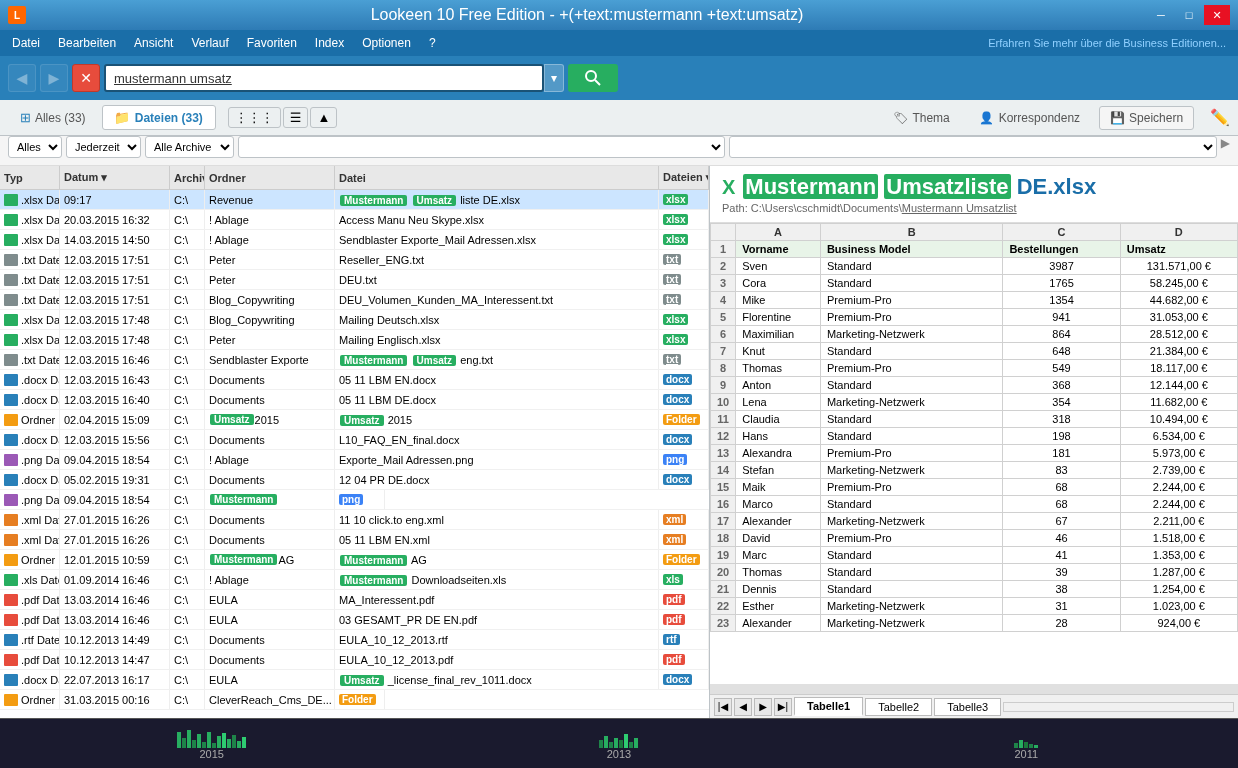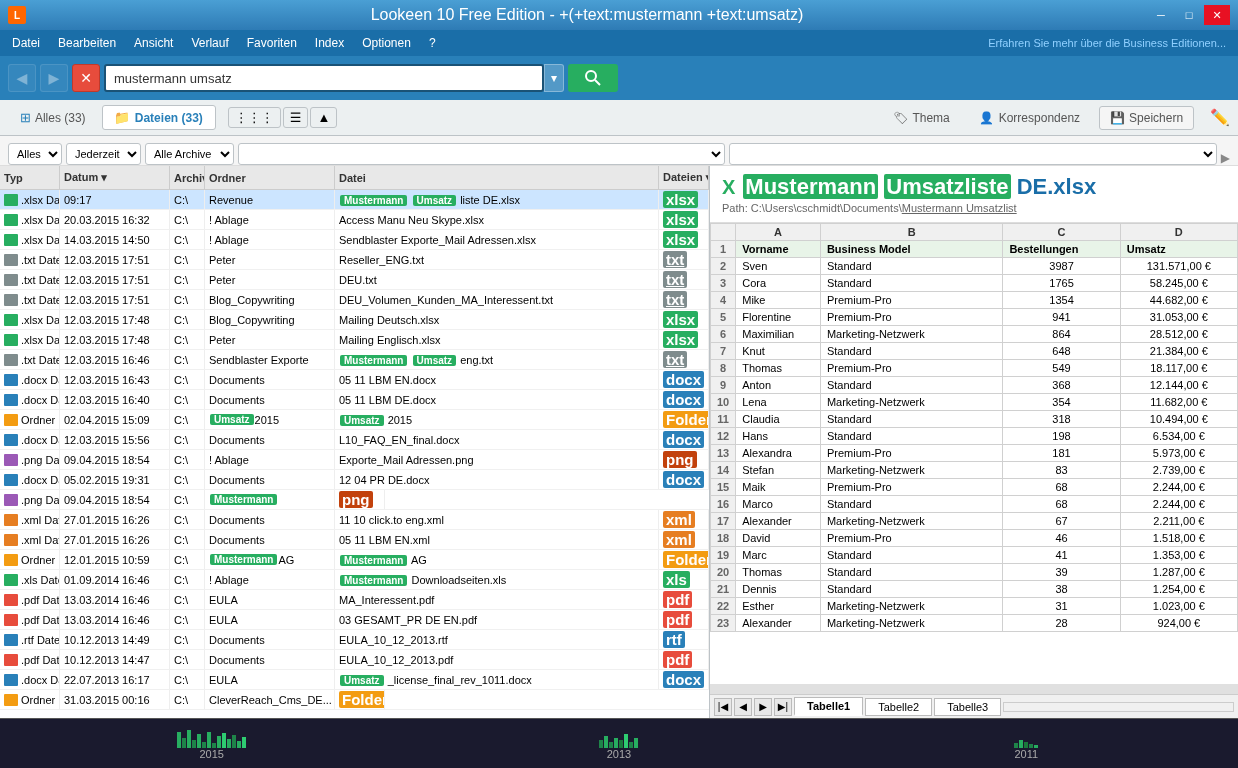--- a/index.html
+++ b/index.html
@@ -14,36 +14,36 @@
     
     #menu-bar { background: #1a6ea8; height: 26px; display: flex; align-items: center; padding: 0 4px; gap: 2px; justify-content: space-between; }
     #menu-bar .menu-left { display: flex; gap: 2px; }
     #menu-bar .menu-item { color: white; padding: 3px 8px; cursor: pointer; font-size: 12px; border-radius: 2px; }
     #menu-bar .menu-right { color: #90d0ff; font-size: 11px; cursor: pointer; padding-right: 8px; }
 
     
     #toolbar { background: #2980b9; height: 44px; display: flex; align-items: center; padding: 4px 8px; gap: 4px; }
     #toolbar .nav-btn { width: 28px; height: 28px; background: rgba(255,255,255,0.15); border: 1px solid rgba(255,255,255,0.3); border-radius: 3px; color: white; font-size: 14px; cursor: pointer; display: flex; align-items: center; justify-content: center; }
     #toolbar .nav-btn.disabled { opacity: 0.4; cursor: default; }
-    #search-box { flex: 1; max-width: 440px; height: 28px; border: 2px solid #1a5276; border-radius: 3px; padding: 0 8px; font-size: 13px; background: white; color: #333; }
+    #search-box { flex: 1; max-width: 440px; height: 28px; border: 2px solid #1a5276; border-radius: 3px; padding: 0 8px; font-size: 13px; background: white; color: #333; text-decoration: underline; }
     #toolbar .dropdown-arrow { width: 20px; height: 28px; background: rgba(255,255,255,0.2); border: 1px solid rgba(255,255,255,0.3); border-radius: 0 3px 3px 0; color: white; cursor: pointer; display: flex; align-items: center; justify-content: center; margin-left: -4px; }
     #search-btn { width: 50px; height: 28px; background: #27ae60; border: none; border-radius: 3px; color: white; font-size: 16px; cursor: pointer; display: flex; align-items: center; justify-content: center; }
 
     
     #tabs-row { background: #ecf0f1; height: 36px; display: flex; align-items: center; padding: 0 8px; border-bottom: 1px solid #bdc3c7; justify-content: space-between; }
     #tabs-row .tabs-left { display: flex; align-items: center; gap: 4px; }
     #tabs-row .tab { display: flex; align-items: center; gap: 4px; padding: 4px 12px; cursor: pointer; border-radius: 3px; font-size: 12px; color: #555; }
     #tabs-row .tab.active { background: white; border: 1px solid #bdc3c7; color: #2980b9; font-weight: 600; }
     #tabs-row .tabs-right { display: flex; align-items: center; gap: 8px; }
     #tabs-row .right-btn { display: flex; align-items: center; gap: 4px; padding: 4px 10px; cursor: pointer; color: #555; border: 1px solid transparent; border-radius: 3px; }
     #tabs-row .save-btn { border: 1px solid #bdc3c7; background: #f5f5f5; }
     #tabs-row .edit-icon { margin-left: 8px; color: #2980b9; cursor: pointer; }
 
     
-    #filter-row { background: #f5f5f5; height: 30px; display: flex; align-items: flex-end; padding: 0 8px; gap: 4px; border-bottom: 1px solid #ddd; }
+    #filter-row { background: #f5f5f5; height: 30px; display: flex; align-items: flex-start; padding: 0 8px; gap: 4px; border-bottom: 1px solid #ddd; }
     #filter-row select { height: 22px; border: 1px solid #bdc3c7; border-radius: 3px; padding: 0 4px; font-size: 11px; background: white; }
 
     
     #main { display: flex; height: calc(768px - 30px - 26px - 44px - 36px - 30px - 50px); }
 
     
     #file-list { width: 710px; min-width: 710px; display: flex; flex-direction: column; border-right: 1px solid #bdc3c7; background: white; }
     #file-list-header { display: flex; align-items: center; background: #e8e8e8; border-bottom: 1px solid #ccc; height: 24px; font-size: 11px; font-weight: 600; color: #333; flex-shrink: 0; }
     #file-list-header .col { padding: 0 4px; border-right: 1px solid #ccc; height: 100%; display: flex; align-items: center; overflow: hidden; white-space: nowrap; }
     #file-list-body { overflow-y: auto; flex: 1; }
@@ -51,26 +51,26 @@
     .file-row.selected { background: #cce5ff; }
     .file-row .col { padding: 0 4px; overflow: hidden; white-space: nowrap; text-overflow: ellipsis; border-right: 1px solid #eee; height: 100%; display: flex; align-items: center; }
     .col-type { width: 60px; min-width: 60px; }
     .col-date { width: 110px; min-width: 110px; }
     .col-arch { width: 35px; min-width: 35px; }
     .col-folder { width: 130px; min-width: 130px; }
     .col-file { width: 220px; min-width: 220px; flex: 1; }
     .col-ext { width: 50px; min-width: 50px; }
     .badge { display: inline-block; padding: 0 4px; border-radius: 2px; font-size: 10px; font-weight: 600; margin: 0 1px; }
     .badge-green { background: #27ae60; color: white; }
-    .ext-badge { display: inline-block; padding: 0 3px; border-radius: 2px; font-size: 15px; font-weight: 600; }
+    .ext-badge { display: inline-block; padding: 0 3px; border-radius: 2px; font-size: 10px; font-weight: 600; }
     .ext-xlsx { background: #27ae60; color: white; }
     .ext-txt { background: #7f8c8d; color: white; text-decoration: underline; }
     .ext-docx { background: #2980b9; color: white; }
     .ext-pdf { background: #e74c3c; color: white; }
-    .ext-png { background: #c2410c; color: white; }
+    .ext-png { background: #3b82f6; color: white; }
     .ext-xml { background: #e67e22; color: white; }
     .ext-folder { background: #f39c12; color: white; }
 
     
     #preview-pane { flex: 1; background: white; display: flex; flex-direction: column; overflow: hidden; }
     #preview-header { padding: 8px 12px; border-bottom: 1px solid #ddd; }
     #preview-title { font-size: 22px; font-weight: bold; color: #1a6ea8; }
     #preview-path { font-size: 11px; color: #666; margin-top: 2px; }
     .highlight { background: #27ae60; color: white; padding: 0 2px; border-radius: 2px; }
 

